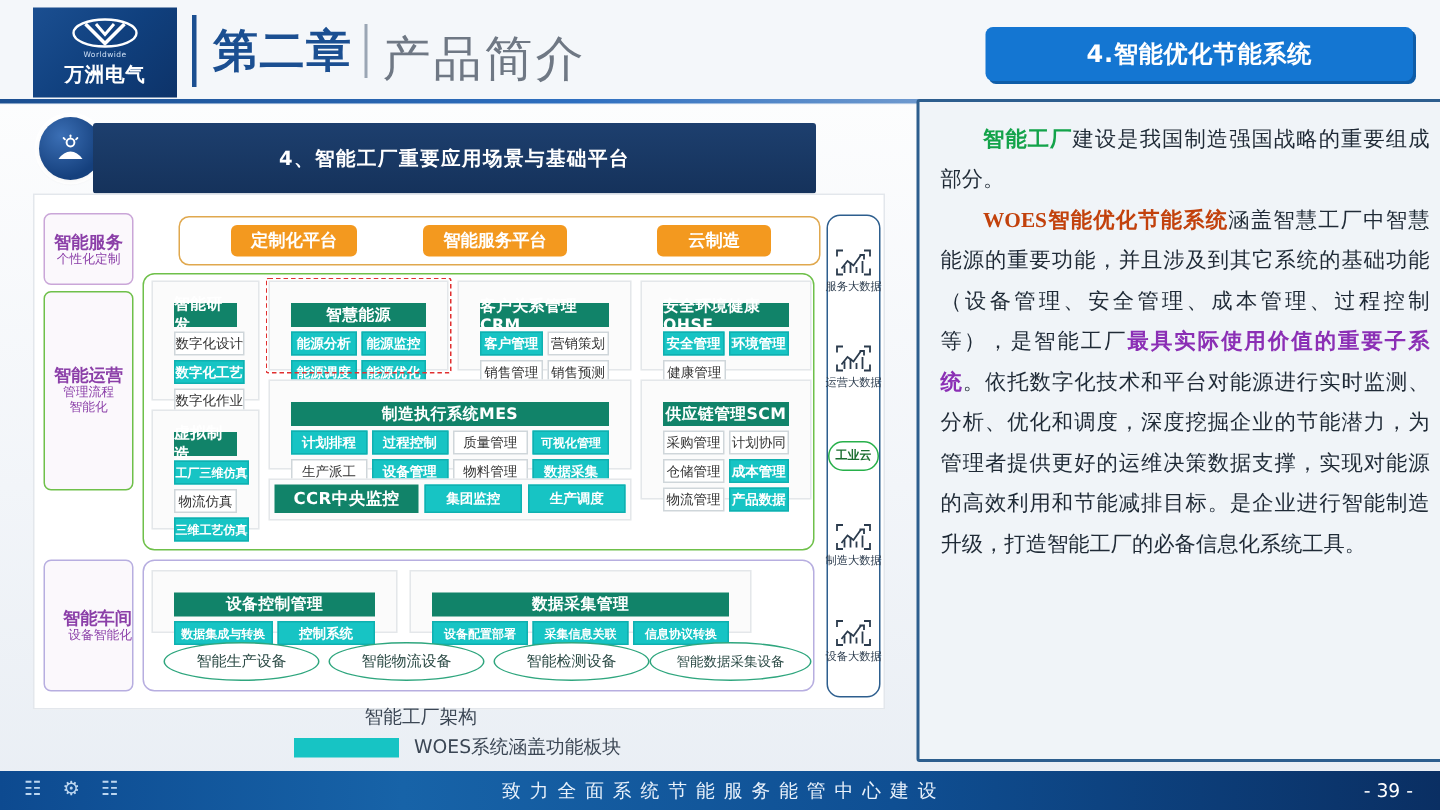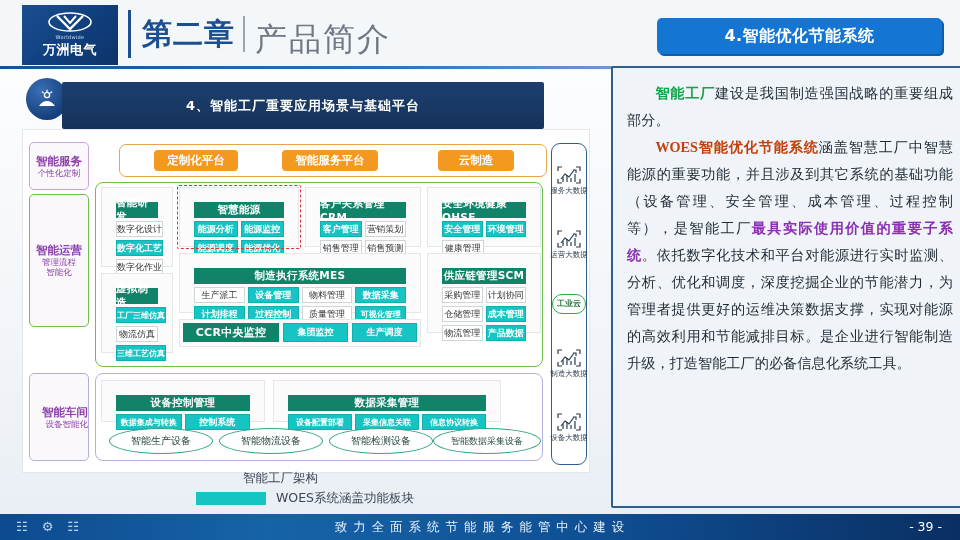--- a/index.html
+++ b/index.html
@@ -322,30 +322,30 @@
       </div>
       <div class="cellrow">
         <div class="cell">健康管理</div>
         <div class="cell" style="border:none;background:transparent"></div>
       </div>
     </div>
 
     <div class="mod" style="left:156px; top:123px; width:242px; height:60px;">
       <div class="mod-hd">制造执行系统MES</div>
       <div class="cellrow">
+        <div class="cell hl">计划排程</div>
+        <div class="cell hl">过程控制</div>
+        <div class="cell">质量管理</div>
+        <div class="cell hl" style="font-size:8px">可视化管理</div>
+      </div>
+      <div class="cellrow">
         <div class="cell">生产派工</div>
         <div class="cell hl">设备管理</div>
         <div class="cell">物料管理</div>
         <div class="cell hl">数据采集</div>
-      </div>
-      <div class="cellrow">
-        <div class="cell hl">计划排程</div>
-        <div class="cell hl">过程控制</div>
-        <div class="cell">质量管理</div>
-        <div class="cell hl" style="font-size:8px">可视化管理</div>
       </div>
     </div>
 
     <div class="mod" style="left:404px; top:123px; width:114px; height:80px;">
       <div class="mod-hd">供应链管理SCM</div>
       <div class="cellrow">
         <div class="cell">采购管理</div>
         <div class="cell">计划协同</div>
       </div>
       <div class="cellrow">

